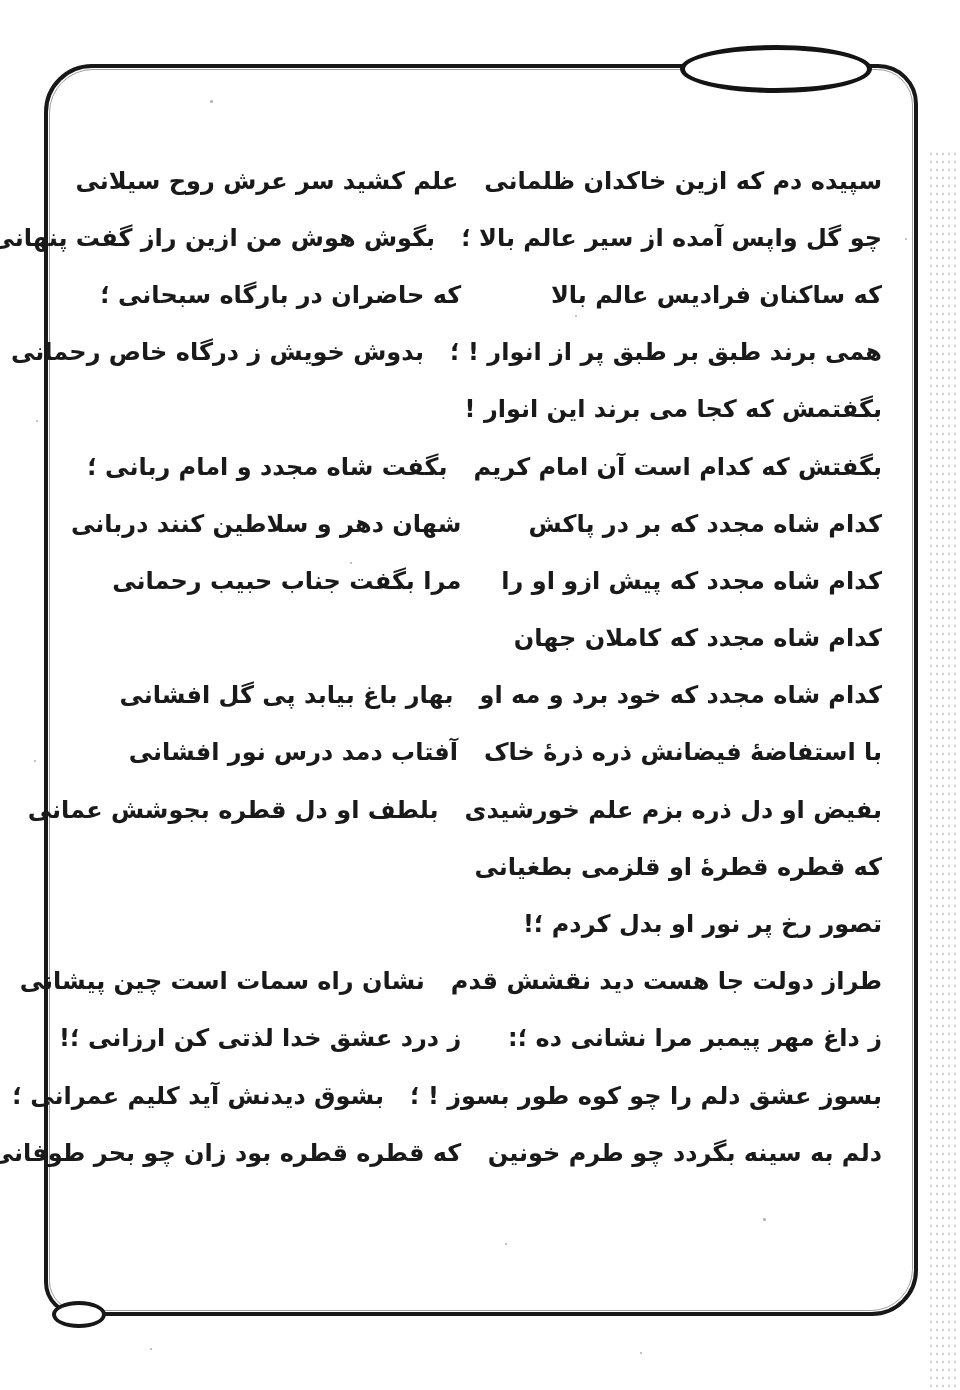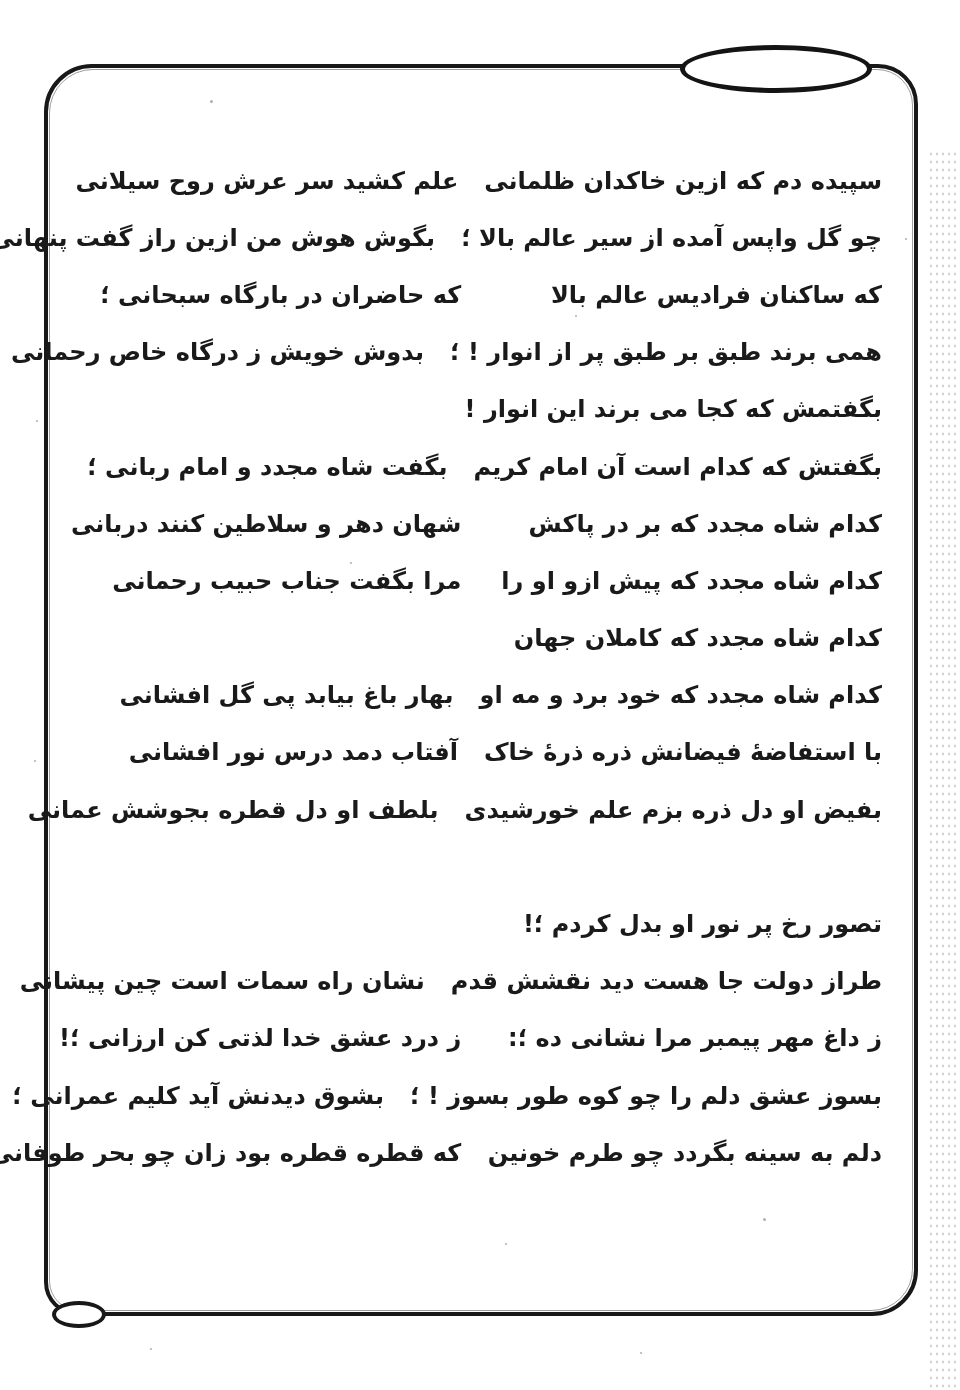--- a/index.html
+++ b/index.html
@@ -172,20 +172,21 @@
       </div>
       <div class="verse-row">
         <div class="hemi first">با استفاضهٔ فیضانش ذره ذرهٔ خاک</div>
         <div class="hemi second">آفتاب دمد درس نور افشانی</div>
       </div>
       <div class="verse-row">
         <div class="hemi first">بفیض او دل ذره بزم علم خورشیدی</div>
         <div class="hemi second">بلطف او دل قطره بجوشش عمانی</div>
       </div>
       <div class="verse-row">
+        <div class="hemi second">که قطره قطرهٔ او قلزمی بطغیانی</div>
       </div>
       <div class="verse-row">
         <div class="hemi first">تصور رخ پر نور او بدل کردم ؛!</div>
       </div>
       <div class="verse-row">
         <div class="hemi first">طراز دولت جا هست دید نقشش قدم</div>
         <div class="hemi second">نشان راه سمات است چین پیشانی</div>
       </div>
       <div class="verse-row">
         <div class="hemi first">ز داغ مهر پیمبر مرا نشانی ده ؛:</div>

